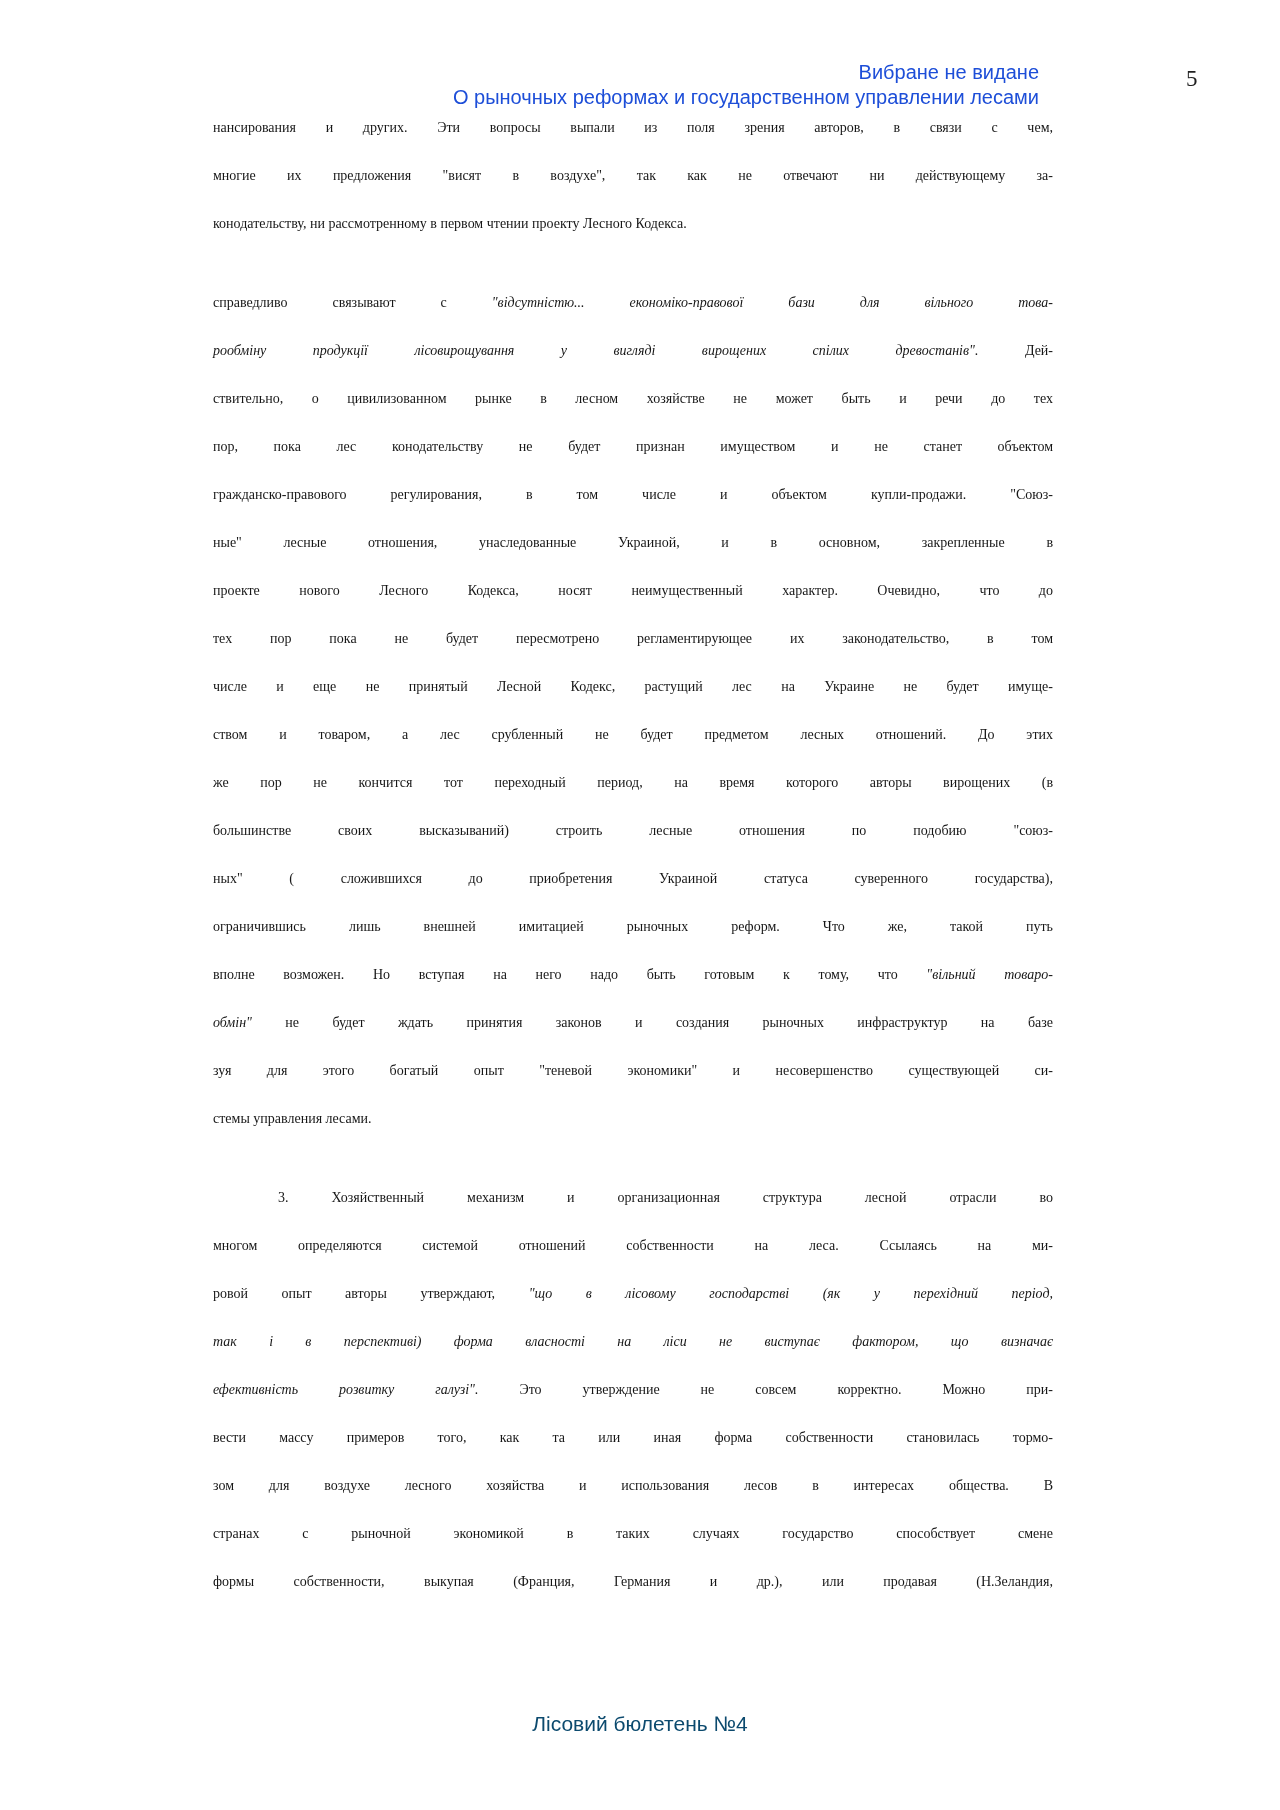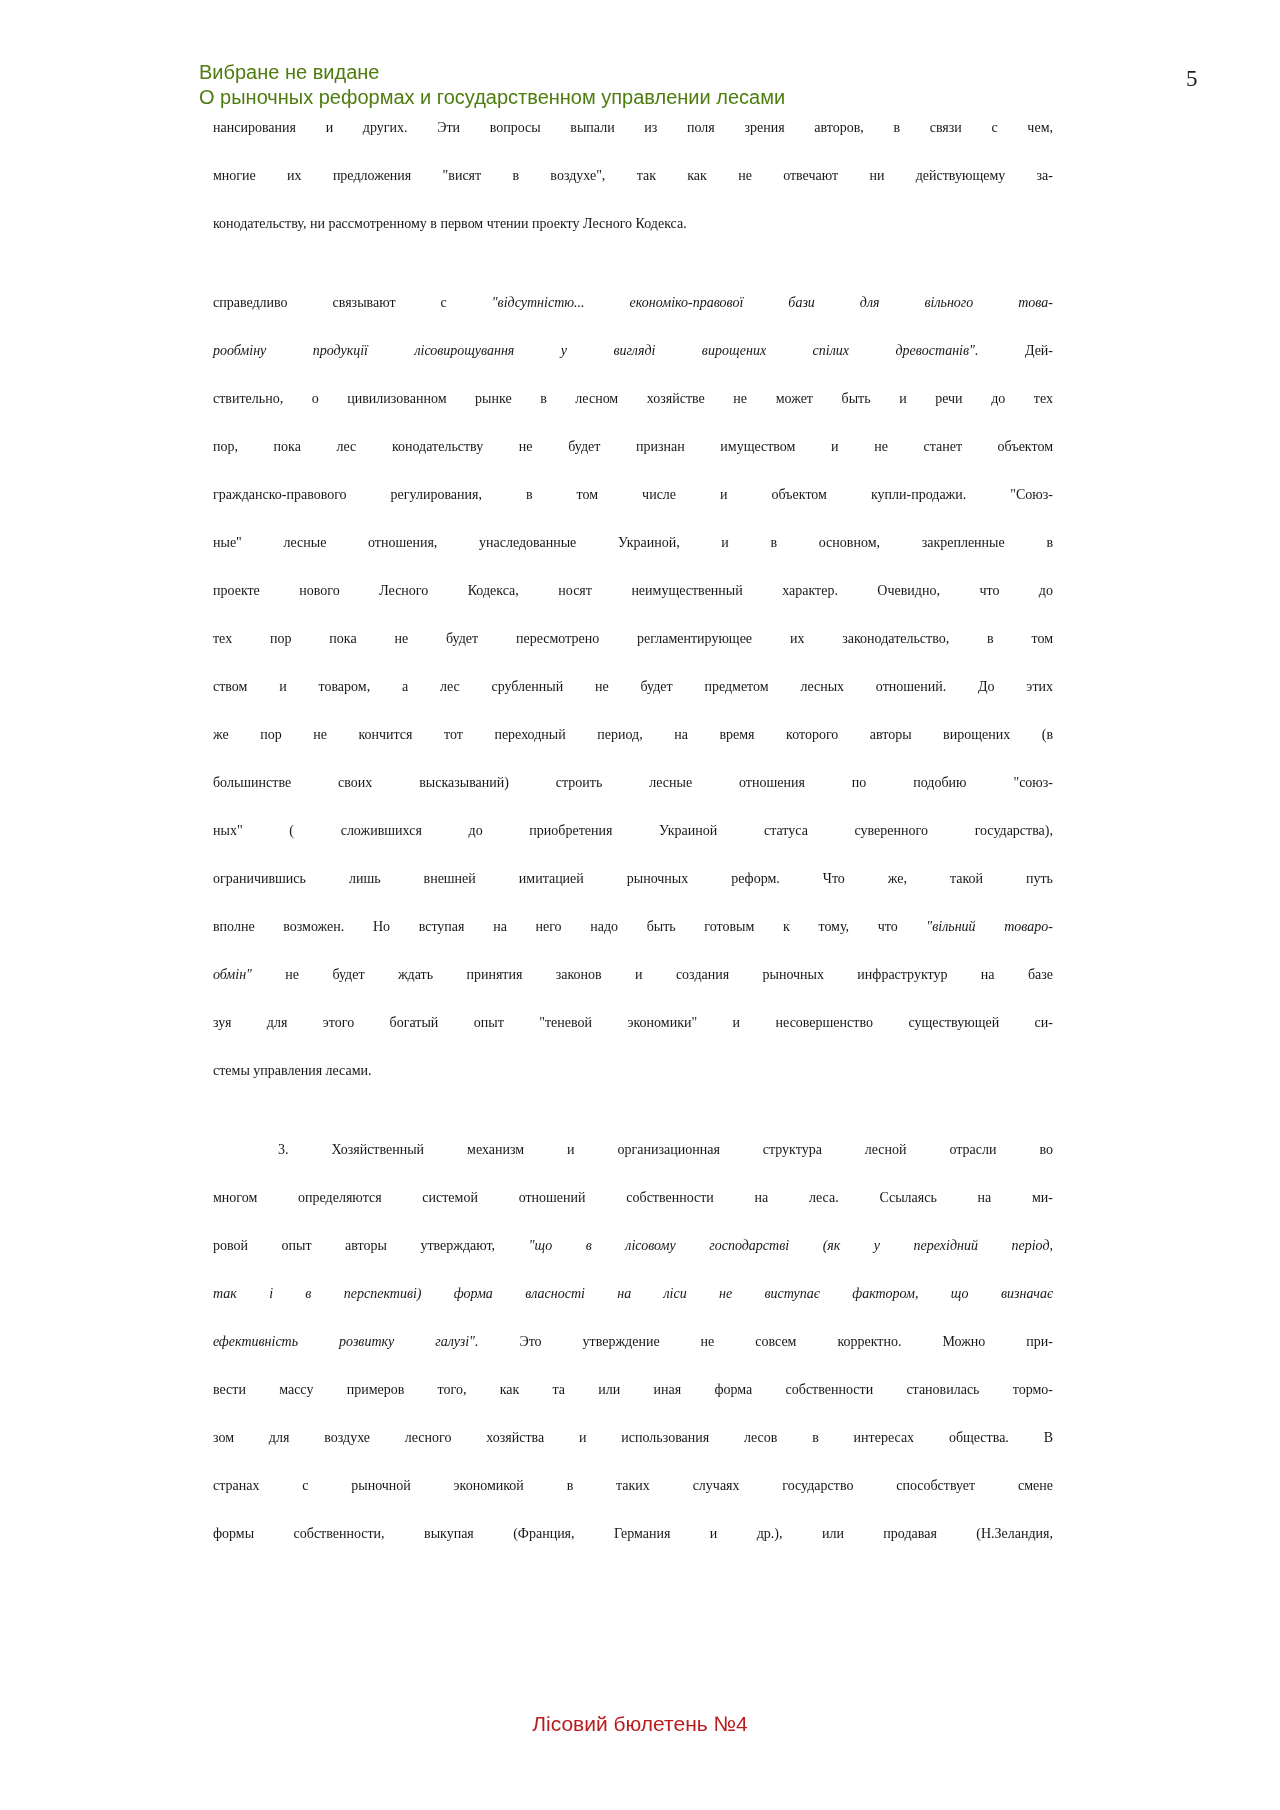--- a/index.html
+++ b/index.html
@@ -22,25 +22,25 @@
     left: 1186px;
     font-family: "Liberation Serif", serif;
     font-size: 23px;
     color: #1f1f1f;
   }
   .header {
     position: absolute;
     top: 60px;
     left: 199px;
     width: 840px;
-    text-align: left;
+    text-align: right;
     font-family: "Liberation Sans", sans-serif;
     font-size: 20px;
     line-height: 25px;
-    color: #4d7c0f;
+    color: #1d4ed8;
   }
   .doc-body {
     position: absolute;
     top: 104px;
     left: 213px;
     width: 840px;
     font-size: 14px;
     color: #171717;
   }
   .para + .para {
@@ -63,21 +63,21 @@
     font-style: italic;
   }
   .footer {
     position: absolute;
     top: 1712px;
     left: 0;
     width: 1280px;
     text-align: center;
     font-family: "Liberation Sans", sans-serif;
     font-size: 21px;
-    color: #b91c1c;
+    color: #0c4a6e;
   }
 </style>
 </head>
 <body>
 
 <div class="page">
   <div class="page-number">5</div>
 
   <div class="header">
     <div class="h-line">Вибране не видане</div>
@@ -92,20 +92,21 @@
       </div>
       <div class="para">
         <div class="line"><span>справедливо связывают с </span><span class="it">"відсутністю... економіко-правової бази для вільного това-</span></div>
         <div class="line"><span class="it">рообміну продукції лісовирощування у вигляді вирощених спілих древостанів".</span><span> Дей-</span></div>
         <div class="line"><span>ствительно, о цивилизованном рынке в лесном хозяйстве не может быть и речи до тех</span></div>
         <div class="line"><span>пор, пока лес конодательству не будет признан имуществом и не станет объектом</span></div>
         <div class="line"><span>гражданско-правового регулирования, в том числе и объектом купли-продажи. "Союз-</span></div>
         <div class="line"><span>ные" лесные отношения, унаследованные Украиной, и в основном, закрепленные в</span></div>
         <div class="line"><span>проекте нового Лесного Кодекса, носят неимущественный характер. Очевидно, что до</span></div>
         <div class="line"><span>тех пор пока не будет пересмотрено регламентирующее их законодательство, в том</span></div>
+        <div class="line"><span>числе и еще не принятый Лесной Кодекс, растущий лес на Украине не будет имуще-</span></div>
         <div class="line"><span>ством и товаром, а лес срубленный не будет предметом лесных отношений. До этих</span></div>
         <div class="line"><span>же пор не кончится тот переходный период, на время которого авторы вирощених (в</span></div>
         <div class="line"><span>большинстве своих высказываний) строить лесные отношения по подобию "союз-</span></div>
         <div class="line"><span>ных" ( сложившихся до приобретения Украиной статуса суверенного государства),</span></div>
         <div class="line"><span>ограничившись лишь внешней имитацией рыночных реформ. Что же, такой путь</span></div>
         <div class="line"><span>вполне возможен. Но вступая на него надо быть готовым к тому, что </span><span class="it">"вільний товаро-</span></div>
         <div class="line"><span class="it">обмін"</span><span> не будет ждать принятия законов и создания рыночных инфраструктур на базе</span></div>
         <div class="line"><span>зуя для этого богатый опыт "теневой экономики" и несовершенство существующей си-</span></div>
         <div class="line no-just"><span>стемы управления лесами.</span></div>
       </div>

